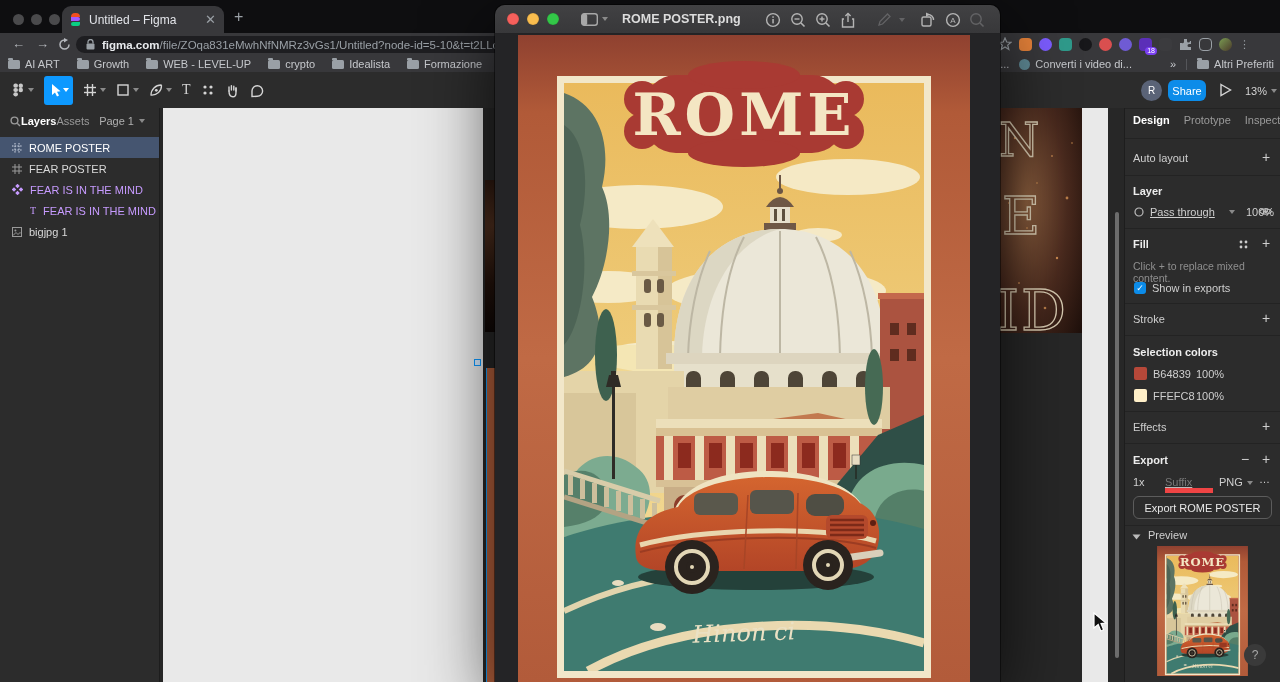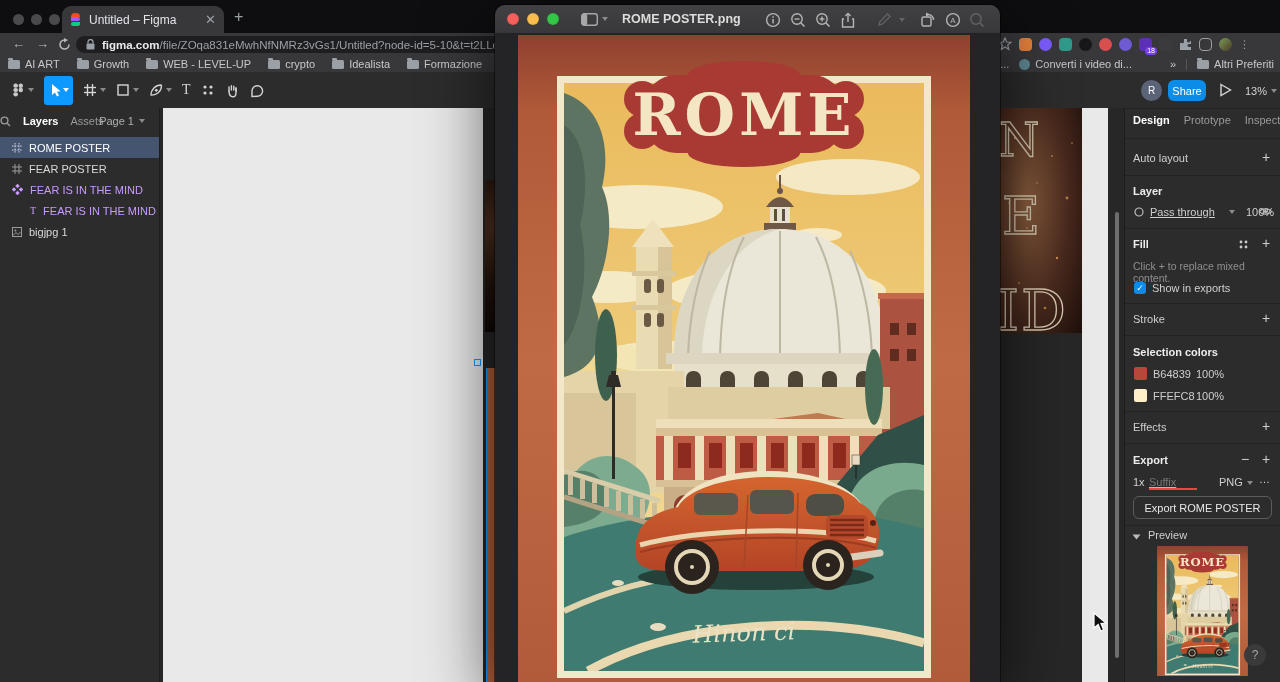--- a/index.html
+++ b/index.html
@@ -44,21 +44,21 @@
   .tool { height:36px; display:flex; align-items:center; padding:0 5px; gap:3px; }
   .tool svg { display:block; }
   .chev { width:0; height:0; border-left:3.5px solid transparent; border-right:3.5px solid transparent;
     border-top:4px solid #8a8a8a; display:inline-block; }
   .movetool { width:29px; height:29px; background:#0d99ff; border-radius:3px; display:flex;
     align-items:center; justify-content:center; gap:2px; margin:0 5px; }
   .movetool .chev { border-top-color:#fff; }
 
   
   .lpanel { left:0; top:108px; width:160px; height:574px; background:#2c2c2c; border-right:1px solid #1d1d1d; }
-  .lp-head { display:flex; align-items:center; height:26px; font-size:11px; color:#9a9a9a; gap:12px;}
+  .lp-head { display:flex; align-items:center; height:26px; font-size:11px; color:#9a9a9a; padding-left:10px; }
   .lp-head .active { color:#fff; font-weight:bold; }
   .lp-page { position:absolute; right:14px; top:0; height:26px; display:flex; align-items:center; gap:5px;
     font-size:11px; color:#b0b0b0;}
   .lrow { height:21px; display:flex; align-items:center; font-size:11px; color:#d9d9d9; gap:7px; padding-left:12px;}
   .lrow.sel { background:#455570; }
   .lrow.purple { color:#c79bff; }
   .lrow.indent { padding-left:30px; }
 
   
   .canvas { left:160px; top:108px; width:965px; height:574px; background:#272727; overflow:hidden; }
@@ -92,22 +92,22 @@
   .cbox { position:absolute; width:12px; height:12px; background:#0c8ce9; border-radius:3px;
     color:#fff; font-size:9px; text-align:center; line-height:12px; }
   .swatch { position:absolute; width:13px; height:13px; border-radius:2px; }
   .exportbtn { position:absolute; left:8px; top:424px; width:139px; height:23px; background:transparent;
     border:1px solid #5c5c5c; border-radius:6px; color:#e8e8e8; font-size:11px; }
   .disc { width:0; height:0; border-top:4px solid transparent; border-bottom:4px solid transparent;
     border-left:5px solid #bbb; display:inline-block; }
   .disc.open { transform:rotate(90deg); }
   .helpbtn { position:absolute; left:119px; top:572px; width:22px; height:22px; border-radius:50%;
     background:#3a3a3a; color:#a8a8a8; font-size:12px; display:flex; align-items:center; justify-content:center; }
-  .suffix { position:absolute; left:24px; top:404px; width:48px; background:transparent; border:none;
-    border-bottom:2px solid #ef4444; color:#bbb; font-size:11px;text-decoration:underline; }
+  .suffix { position:absolute; left:40px; top:404px; width:48px; background:transparent; border:none;
+    border-bottom:5px solid #ef4444; color:#bbb; font-size:11px;text-decoration:underline; }
   .suffix::placeholder { color:#777; }
 
   
   .pwin { left:495px; top:5px; width:505px; height:677px; border-radius:10px 10px 0 0;
     box-shadow:0 22px 70px rgba(0,0,0,.7), 0 0 0 1px rgba(0,0,0,.45); background:#242426; }
   .ptitle { position:absolute; left:0; top:0; width:505px; height:29px; border-radius:10px 10px 0 0;
     background:linear-gradient(#414143,#38383a); border-bottom:1px solid #232325;
     display:flex; align-items:center; }
   .plight { width:12px; height:12px; border-radius:50%; margin-right:8px; box-shadow:inset 0 0 1px rgba(0,0,0,.4);}
   .ptitle-text { color:#dcdcdc; font-size:12.5px; font-weight:bold; margin-left:14px; white-space:nowrap;}

